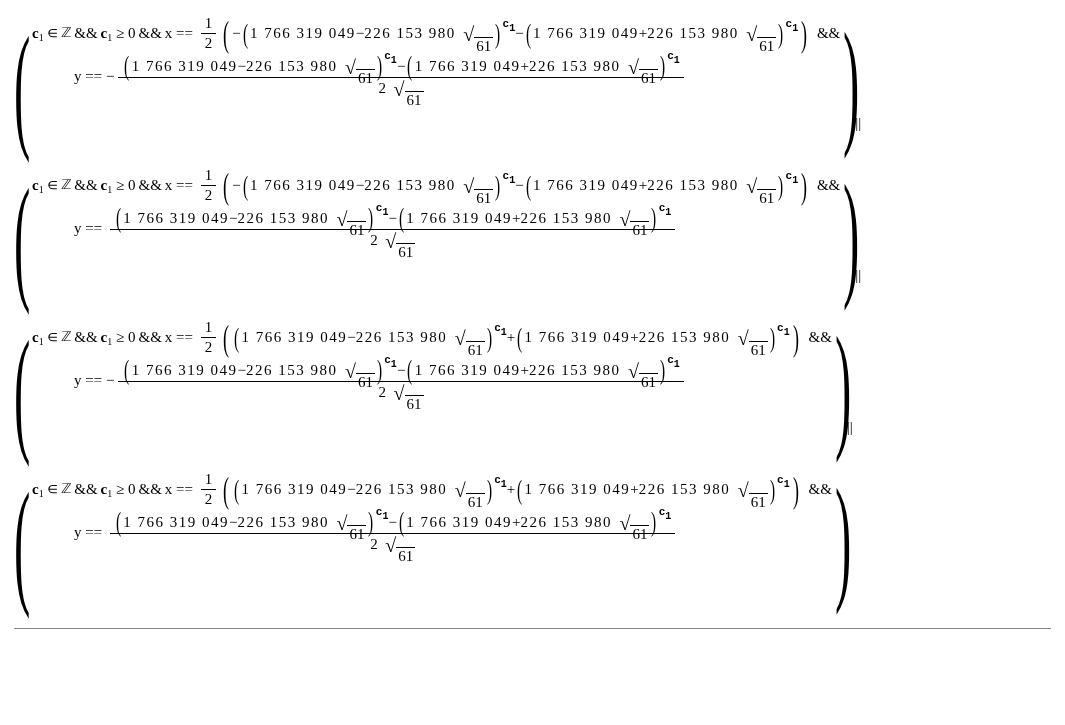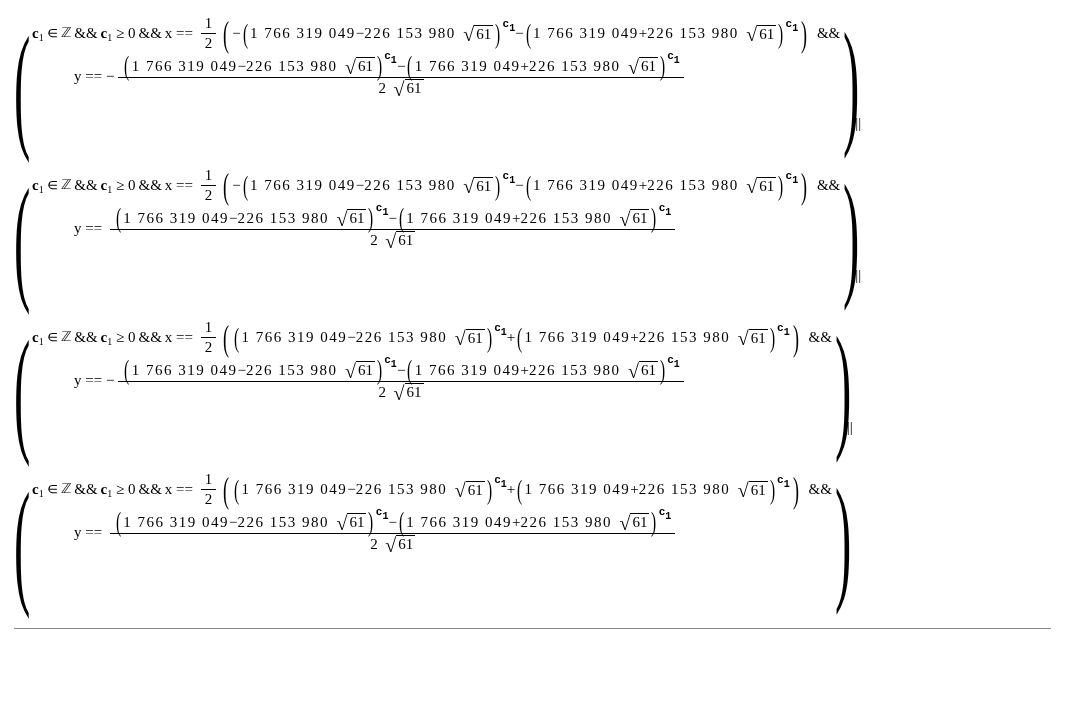--- a/index.html
+++ b/index.html
@@ -85,21 +85,21 @@
     .sqrt-sym {
       font-size: 20px;
       line-height: 15px;
       position: relative;
       top: 1px;
     }
     .sqrt-arg {
       border-top: 1px solid #000;
       padding: 0 2px;
       position: relative;
-      top: 0px;
+      top: 12px;
       text-align: right;
     }
     .paren-m {
       font-size: 28px;
       line-height: 20px;
       transform: scaleX(0.55);
       display: inline-block;
     }
     .paren-l {
       font-size: 36px;

